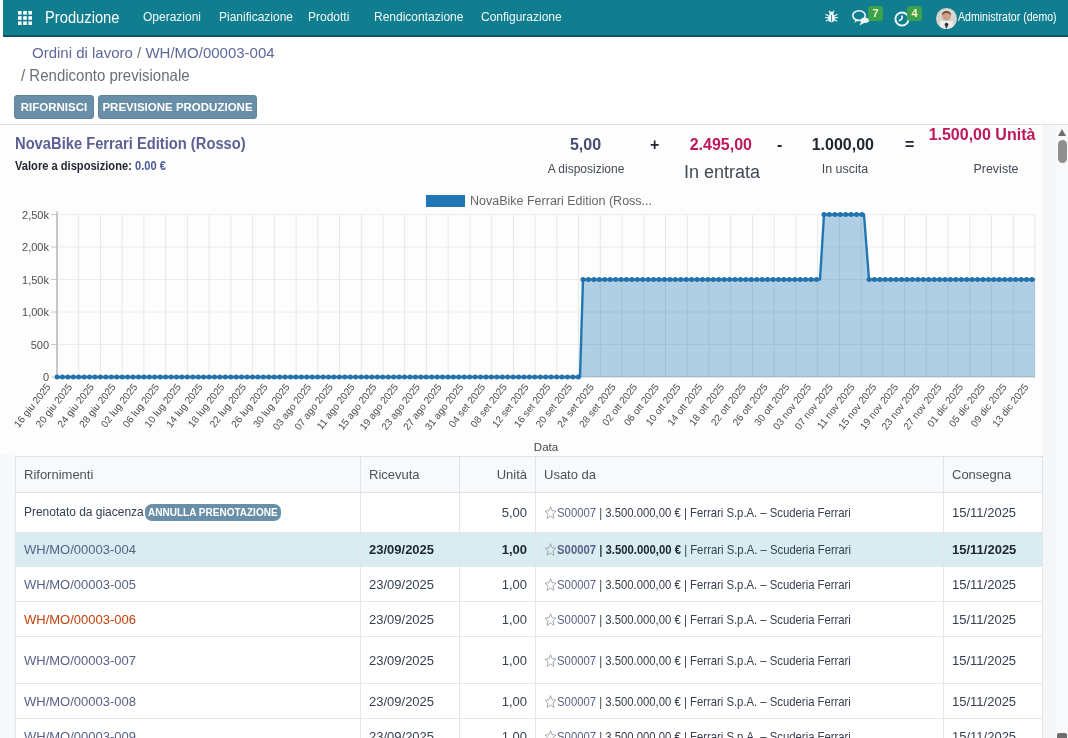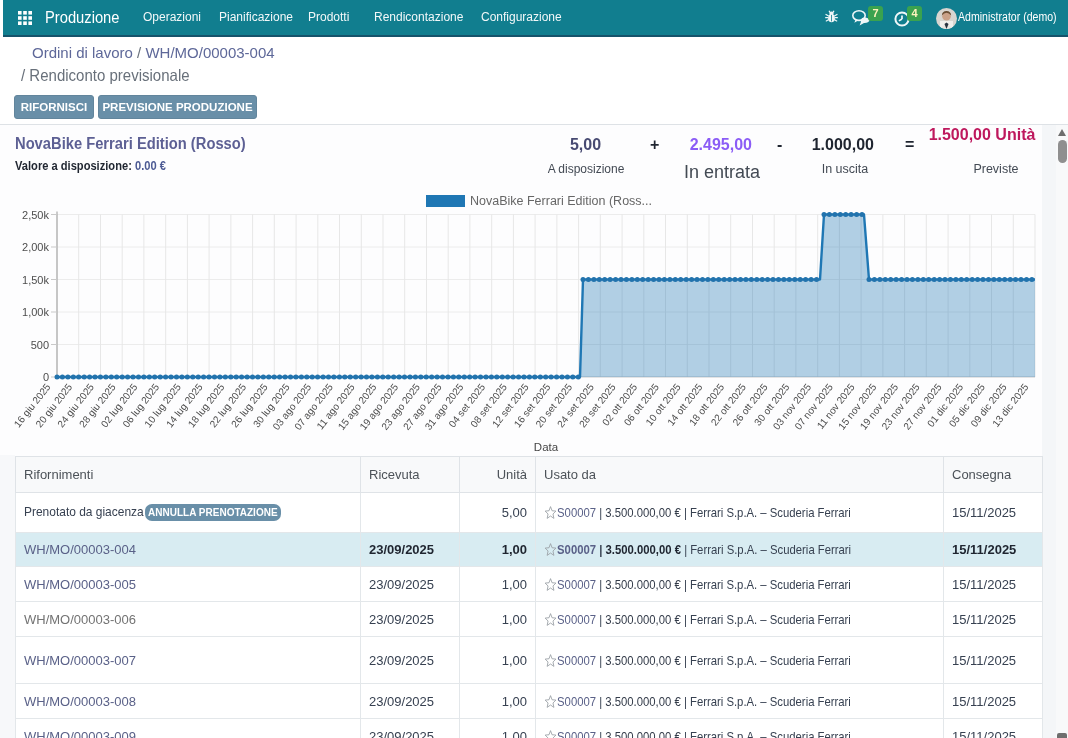--- a/index.html
+++ b/index.html
@@ -95,21 +95,21 @@
 <div class="abs bc2">/ Rendiconto previsionale</div>
 <div class="abs btn" style="left:14px;width:80px;">RIFORNISCI</div>
 <div class="abs btn" style="left:98px;width:159px;">PREVISIONE PRODUZIONE</div>
 <div class="abs" style="left:0;top:124px;width:1068px;height:1px;background:#dee2e6;"></div>
 
 <div class="abs" style="left:15px;top:135px;font-size:16px;font-weight:bold;color:#5d6094;transform:scaleX(0.92);transform-origin:0 50%;">NovaBike Ferrari Edition (Rosso)</div>
 <div class="abs" style="left:15px;top:159px;font-size:12.5px;font-weight:bold;color:#1f2530;transform:scaleX(0.89);transform-origin:0 50%;">Valore a disposizione: <span style="color:#4d5b94;">0.00 €</span></div>
 <div class="abs" style="left:548px;top:136px;width:75px;text-align:center;font-size:16px;font-weight:bold;color:#474a72;">5,00</div>
 <div class="abs" style="left:541px;top:162px;width:90px;text-align:center;font-size:12px;color:#434a54;">A disposizione</div>
 <div class="abs" style="left:650px;top:136px;font-size:16px;font-weight:bold;color:#1f2530;">+</div>
-<div class="abs" style="left:672px;top:136px;width:80px;text-align:right;font-size:16px;font-weight:bold;color:#8b5cf6;">2.495,00</div>
+<div class="abs" style="left:672px;top:136px;width:80px;text-align:right;font-size:16px;font-weight:bold;color:#be185d;">2.495,00</div>
 <div class="abs" style="left:680px;top:162px;width:80px;text-align:right;font-size:18px;color:#434a54;">In entrata</div>
 <div class="abs" style="left:777px;top:136px;font-size:16px;font-weight:bold;color:#1f2530;">-</div>
 <div class="abs" style="left:794px;top:136px;width:80px;text-align:right;font-size:16px;font-weight:bold;color:#1f2530;">1.000,00</div>
 <div class="abs" style="left:805px;top:162px;width:80px;text-align:center;font-size:12.5px;color:#434a54;">In uscita</div>
 <div class="abs" style="left:905px;top:136px;font-size:16px;font-weight:bold;color:#1f2530;">=</div>
 <div class="abs" style="left:922px;top:126px;width:120px;text-align:center;font-size:16px;font-weight:bold;color:#be185d;">1.500,00 Unità</div>
 <div class="abs" style="left:936px;top:162px;width:120px;text-align:center;font-size:12.5px;color:#434a54;">Previste</div>
 
 <div class="abs" style="left:0;top:185px;">
 <svg width="1056" height="275" font-family="Liberation Sans, sans-serif">
@@ -450,21 +450,21 @@
 <tr style="height:35px;">
 <td><a style="color:#5a6188;text-decoration:none;">WH/MO/00003-005</a></td>
 <td>23/09/2025</td>
           <td class="num">1,00</td>
 <td><span style="display:inline-block;transform:scaleX(0.87);transform-origin:0 50%;white-space:nowrap;"><svg width="15" height="15" viewBox="0 0 24 24" style="vertical-align:-3px;margin-right:0px">
                 <path d="M12 2.6 l2.8 6.6 7.1.5 -5.4 4.7 1.7 7 -6.2-3.8 -6.2 3.8 1.7-7 -5.4-4.7 7.1-.5 Z" fill="none" stroke="#9aa0a6" stroke-width="1.5"></path>
               </svg><span style="color:#5a6188;">S00007</span><span style="color:#374151;"> | </span><span style="color:#333b49;">3.500.000,00&nbsp;€</span><span style="color:#374151;"> | Ferrari S.p.A. – Scuderia Ferrari</span></span></td>
 <td>15/11/2025</td>
         </tr>
 <tr style="height:35px;">
-<td><a style="color:#737373;text-decoration:none;">WH/MO/00003-006</a></td>
+<td><a style="color:#c2410c;text-decoration:none;">WH/MO/00003-006</a></td>
 <td>23/09/2025</td>
           <td class="num">1,00</td>
 <td><span style="display:inline-block;transform:scaleX(0.87);transform-origin:0 50%;white-space:nowrap;"><svg width="15" height="15" viewBox="0 0 24 24" style="vertical-align:-3px;margin-right:0px">
                 <path d="M12 2.6 l2.8 6.6 7.1.5 -5.4 4.7 1.7 7 -6.2-3.8 -6.2 3.8 1.7-7 -5.4-4.7 7.1-.5 Z" fill="none" stroke="#9aa0a6" stroke-width="1.5"></path>
               </svg><span style="color:#5a6188;">S00007</span><span style="color:#374151;"> | </span><span style="color:#333b49;">3.500.000,00&nbsp;€</span><span style="color:#374151;"> | Ferrari S.p.A. – Scuderia Ferrari</span></span></td>
 <td>15/11/2025</td>
         </tr>
 <tr style="height:47px;">
 <td><a style="color:#5a6188;text-decoration:none;">WH/MO/00003-007</a></td>
 <td>23/09/2025</td>

